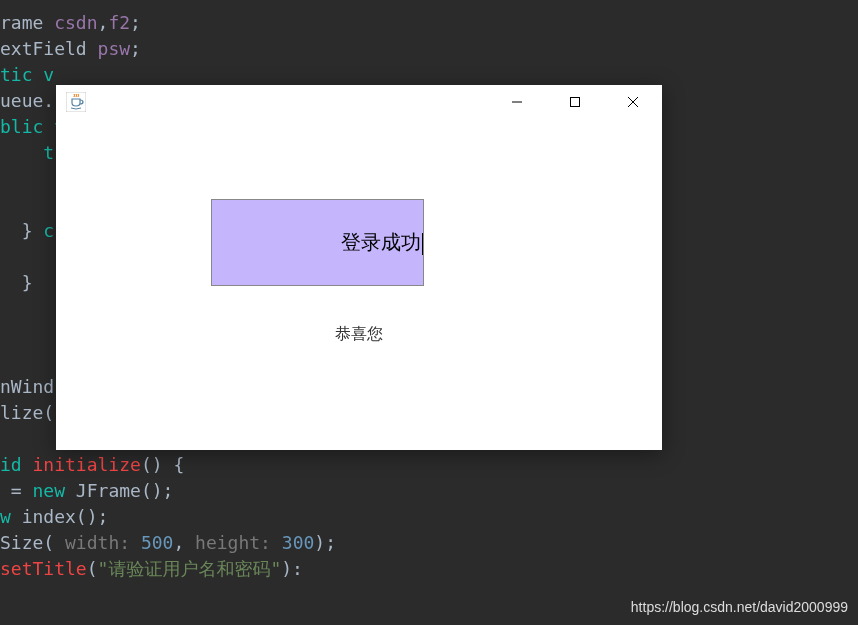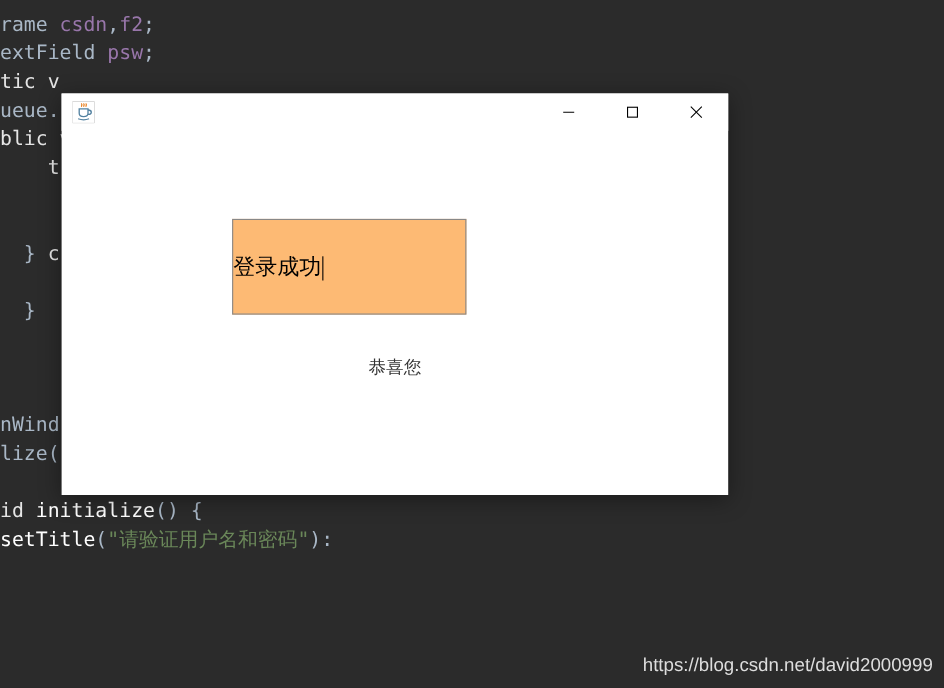--- a/index.html
+++ b/index.html
@@ -24,25 +24,25 @@
       height: 100%;
       padding: 10px 0;
       line-height: 26px;
     }
     .code-line {
       white-space: pre;
       color: #a9b7c6;
       padding-left: 0;
     }
     .kw-field { color: #9876aa; }
-    .kw-method { color: #ffffff; text-align: right; }
+    .kw-method { color: #ef4444; text-align: right; }
     .kw-num { color: #6897bb; }
     .kw-str { color: #6a8759; }
     .kw-hint { color: #787878; }
-    .kw-keyword { color: #e5e5e5; }
+    .kw-keyword { color: #14b8a6; }
     
     .dialog-window {
       position: absolute;
       left: 56px;
       top: 85px;
       width: 606px;
       height: 365px;
       background: #ffffff;
       box-shadow: 0 4px 20px rgba(0,0,0,0.4);
     }
@@ -85,28 +85,28 @@
       position: relative;
       height: calc(100% - 34px);
     }
     .text-input {
       position: absolute;
       left: 155px;
       top: 80px;
       width: 213px;
       height: 87px;
       border: 1px solid #888;
-      background: #fdba74;
+      background: #c4b5fd;
       font-family: 'SimSun', serif;
       font-size: 20px;
       text-align: center;
       padding: 0;
       display: flex;
       align-items: center;
-      justify-content: flex-start;
+      justify-content: flex-end;
       position: absolute;
     }
     .text-input-inner {
       display: inline-block;
       position: relative;
     }
     .cursor {
       display: inline-block;
       width: 1px;
       height: 22px;
@@ -122,21 +122,21 @@
       text-align: center;
       font-family: 'SimSun', serif;
       font-size: 16px;
       color: #333;
     }
     .watermark {
       position: absolute;
       right: 10px;
       bottom: 10px;
       color: #ddd;
-      font-size: 17px;
+      font-size: 14px;
       font-family: Arial, sans-serif;
     }
   </style>
 </head>
 <body>
 
 <div class="code-editor">
   <div class="code-line"><span>rame </span><span class="kw-field">csdn</span><span>,</span><span class="kw-field">f2</span><span>;</span></div>
   <div class="code-line"><span>extField </span><span class="kw-field">psw</span><span>;</span></div>
   <div class="code-line"><span class="kw-keyword">tic </span><span class="kw-keyword">v</span></div>
@@ -148,20 +148,23 @@
   <div class="code-line"><span>  } </span><span class="kw-keyword">c</span></div>
   <div class="code-line"> </div>
   <div class="code-line"><span>  }</span></div>
   <div class="code-line"> </div>
   <div class="code-line"> </div>
   <div class="code-line"> </div>
   <div class="code-line"><span>nWind</span></div>
   <div class="code-line"><span>lize()</span></div>
   <div class="code-line"> </div>
   <div class="code-line"><span class="kw-keyword">id </span><span class="kw-method">initialize</span><span>() {</span></div>
+  <div class="code-line"><span> = </span><span class="kw-keyword">new</span><span> JFrame();</span></div>
+  <div class="code-line"><span class="kw-keyword">w</span><span> index();</span></div>
+  <div class="code-line"><span>Size( </span><span class="kw-hint">width: </span><span class="kw-num">500</span><span>, </span><span class="kw-hint">height: </span><span class="kw-num">300</span><span>);</span></div>
   <div class="code-line"><span class="kw-method">setTitle</span><span>(</span><span class="kw-str">"请验证用户名和密码"</span><span>):</span></div>
 </div>
 
 <div class="dialog-window">
   <div class="titlebar">
     <div class="app-icon">
       <svg viewBox="0 0 20 20" width="20" height="20">
         <rect x="0" y="0" width="20" height="20" fill="#fff" stroke="#999" stroke-width="0.5"></rect>
         <path d="M6 11 Q6 14 10 14 Q14 14 14 11 L14 7 L6 7 Z" fill="none" stroke="#5382a1" stroke-width="1.2"></path>
         <path d="M14 8 Q17 8 17 10 Q17 12 14 12" fill="none" stroke="#5382a1" stroke-width="1.2"></path>

